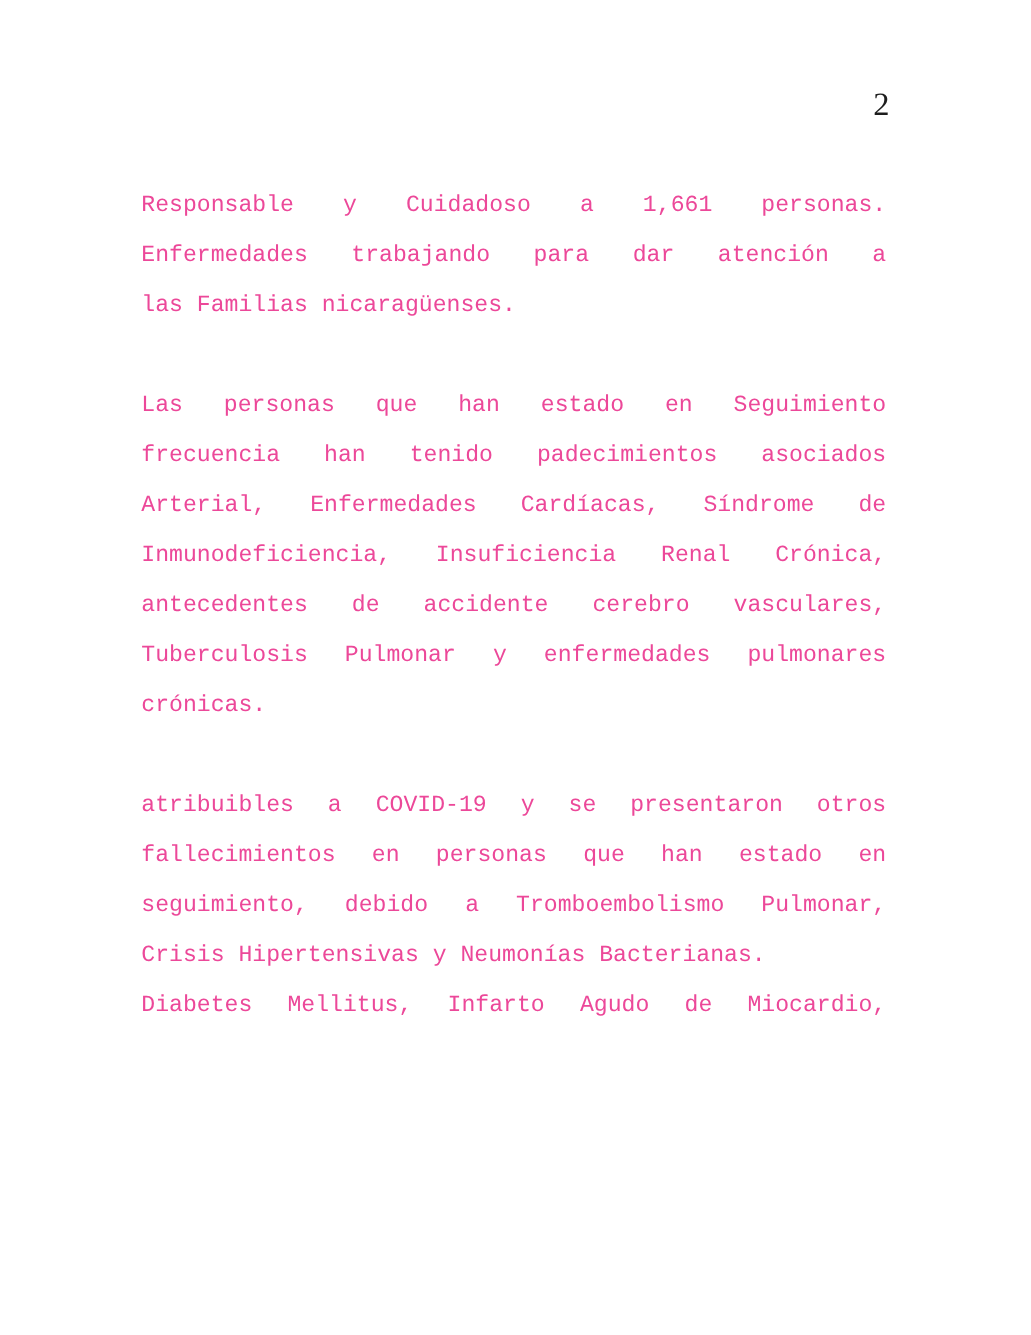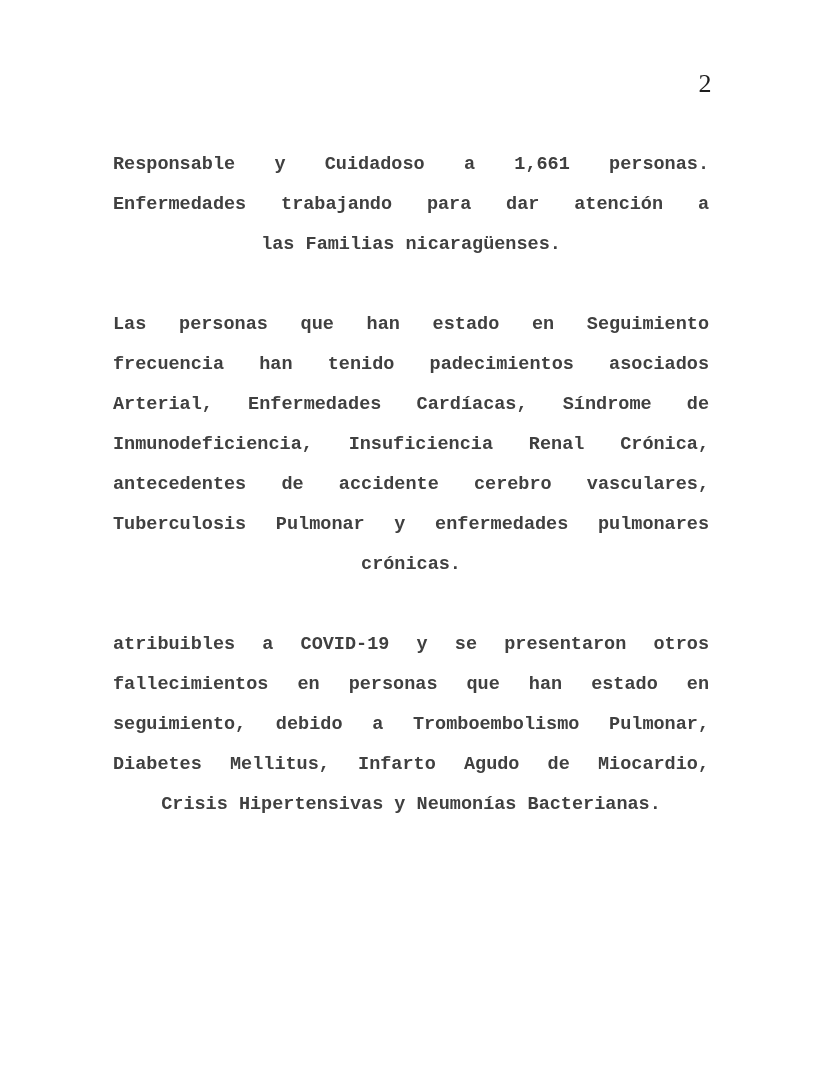--- a/index.html
+++ b/index.html
@@ -27,30 +27,29 @@
     font-size: 26px;
     line-height: 28px;
     color: #1e1e1e;
   }
   .text-block {
     position: absolute;
     left: 113px;
     top: 145px;
     width: 596px;
     font-size: 18.5px;
-    color: #404040;
-    font-weight: bold;
+    color: #ec4899;
   }
   .para {
     margin: 0 0 40px 0;
   }
   .line {
     height: 40px;
     line-height: 40px;
-    text-align: center;
+    text-align: left;
   }
   .line.j {
     text-align: justify;
     text-align-last: justify;
   }
 </style>
 </head>
 <body>
 
 <div class="page">
@@ -72,18 +71,18 @@
       <div class="line j">Inmunodeficiencia, Insuficiencia Renal Crónica,</div>
       <div class="line j">antecedentes de accidente cerebro vasculares,</div>
       <div class="line j">Tuberculosis Pulmonar y enfermedades pulmonares</div>
       <div class="line">crónicas.</div>
     </div>
 
     <div class="para">
       <div class="line j">atribuibles a COVID-19 y se presentaron otros</div>
       <div class="line j">fallecimientos en personas que han estado en</div>
       <div class="line j">seguimiento, debido a Tromboembolismo Pulmonar,</div>
+      <div class="line">Crisis Hipertensivas y Neumonías Bacterianas.</div>
       <div class="line j">Diabetes Mellitus, Infarto Agudo de Miocardio,</div>
-      <div class="line">Crisis Hipertensivas y Neumonías Bacterianas.</div>
     </div>
 
   </div>
 </div>
 
 </body></html>

